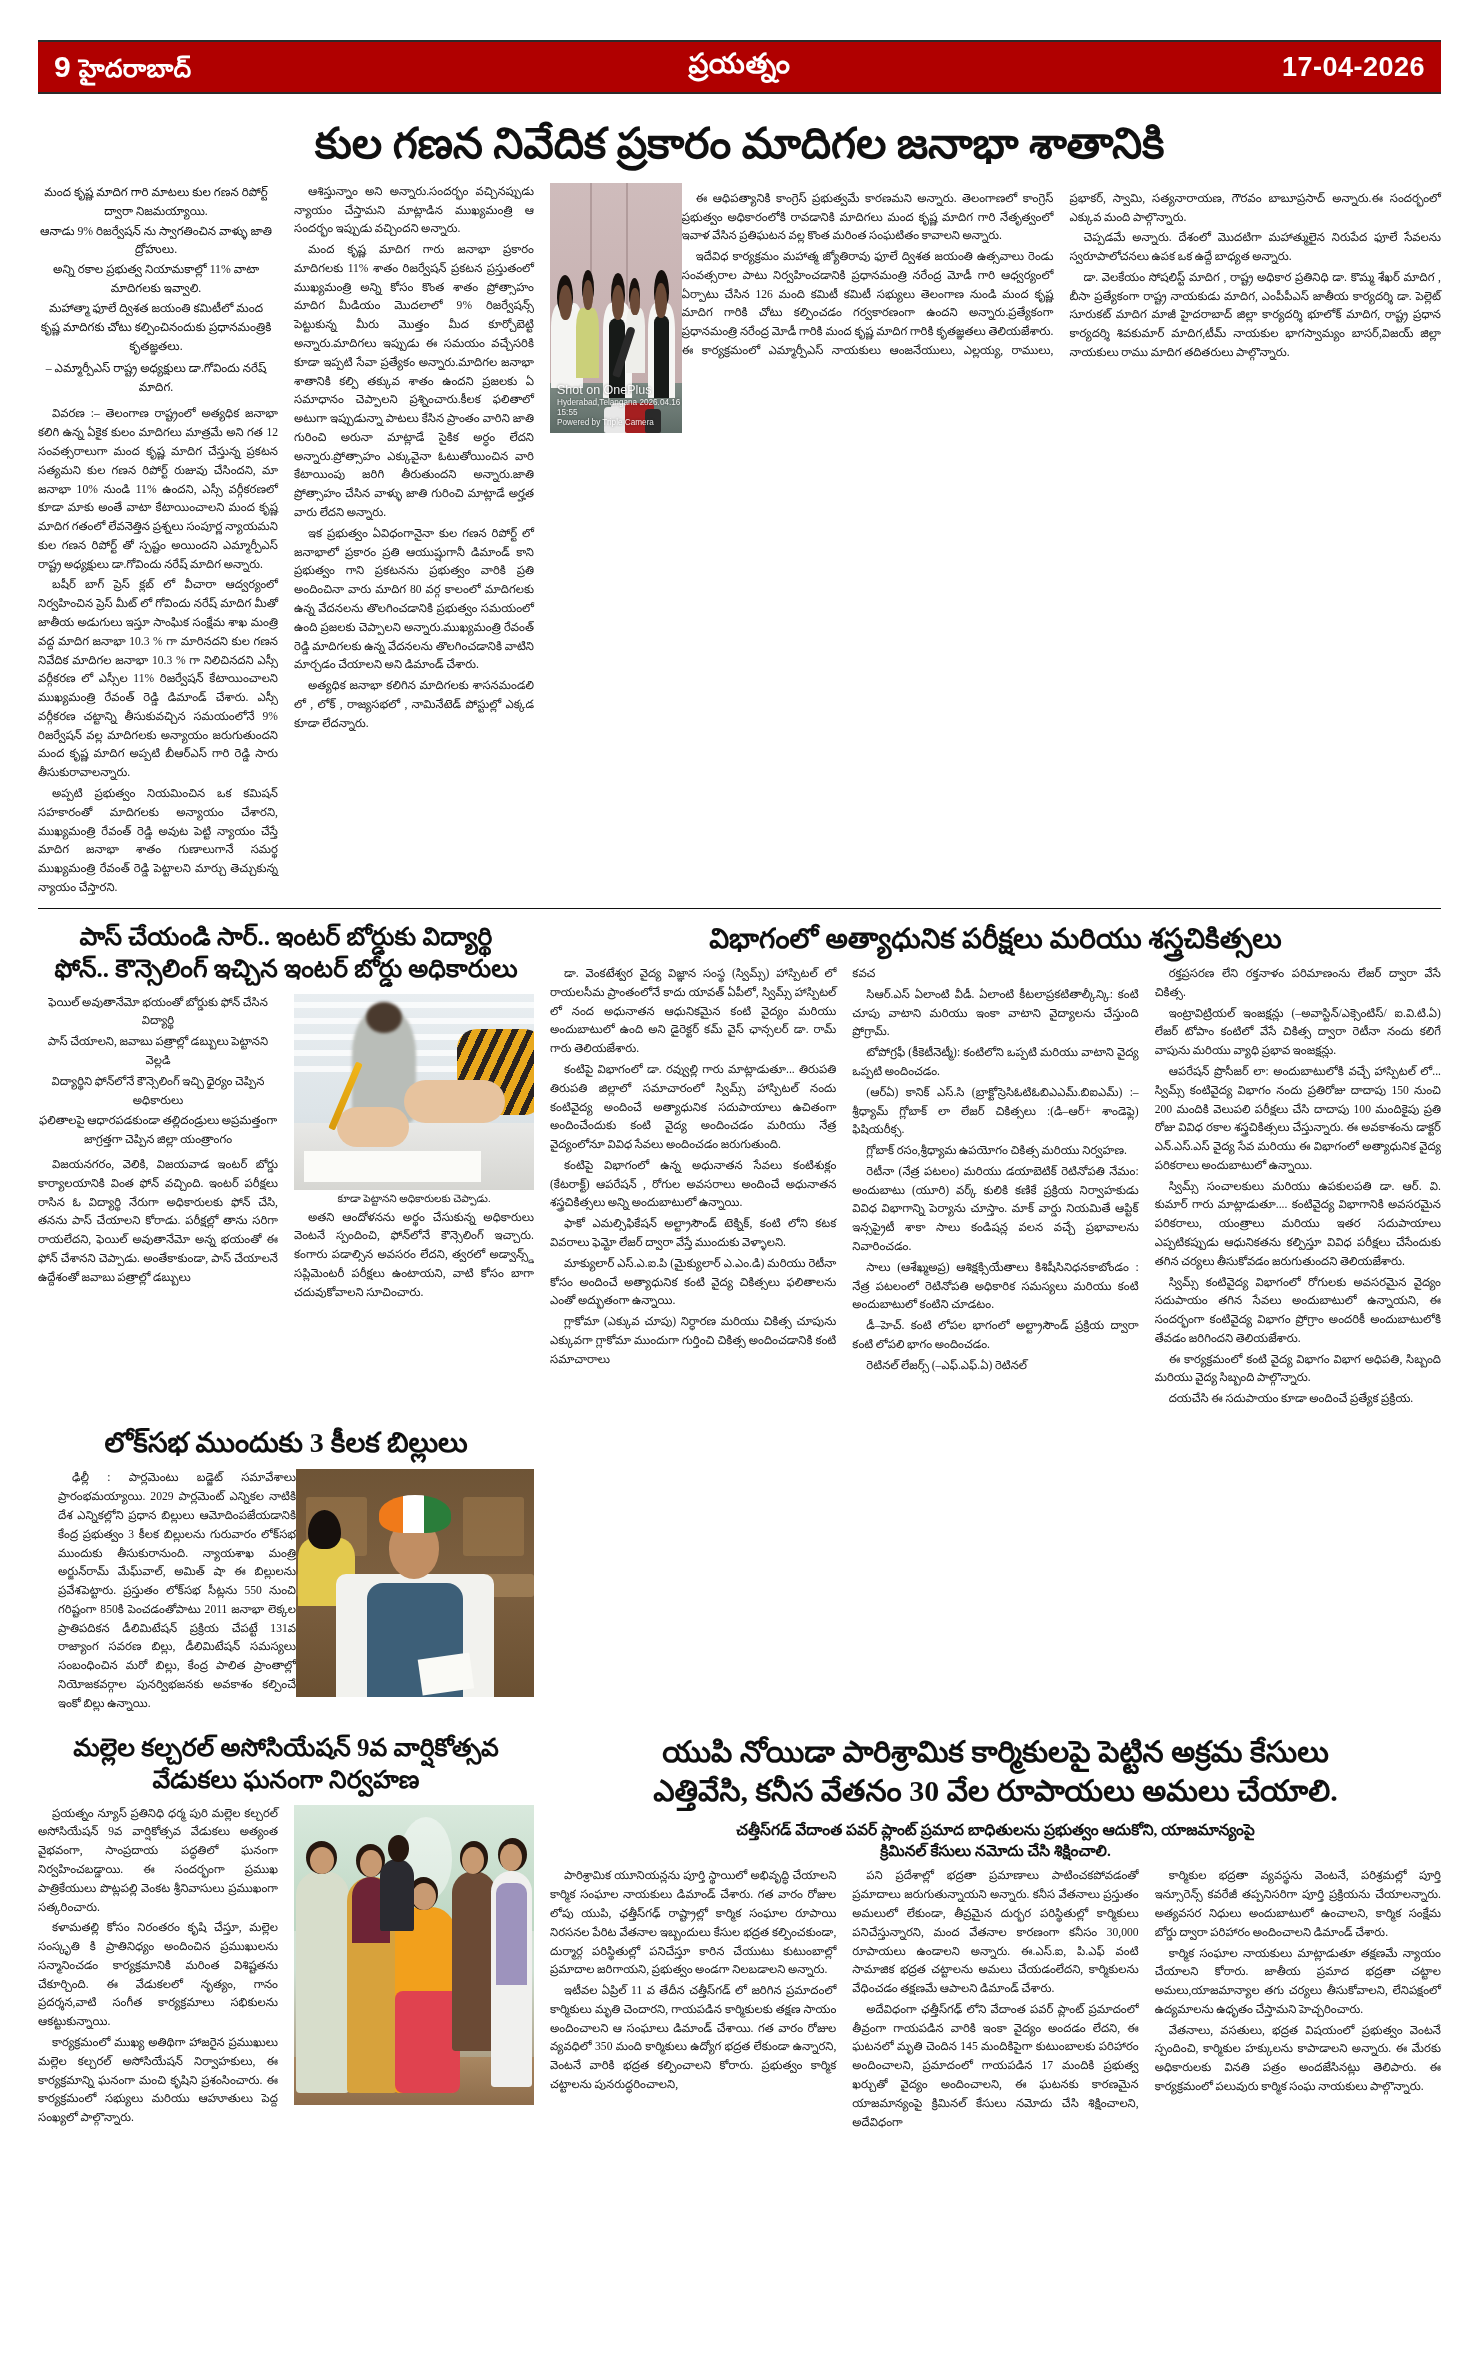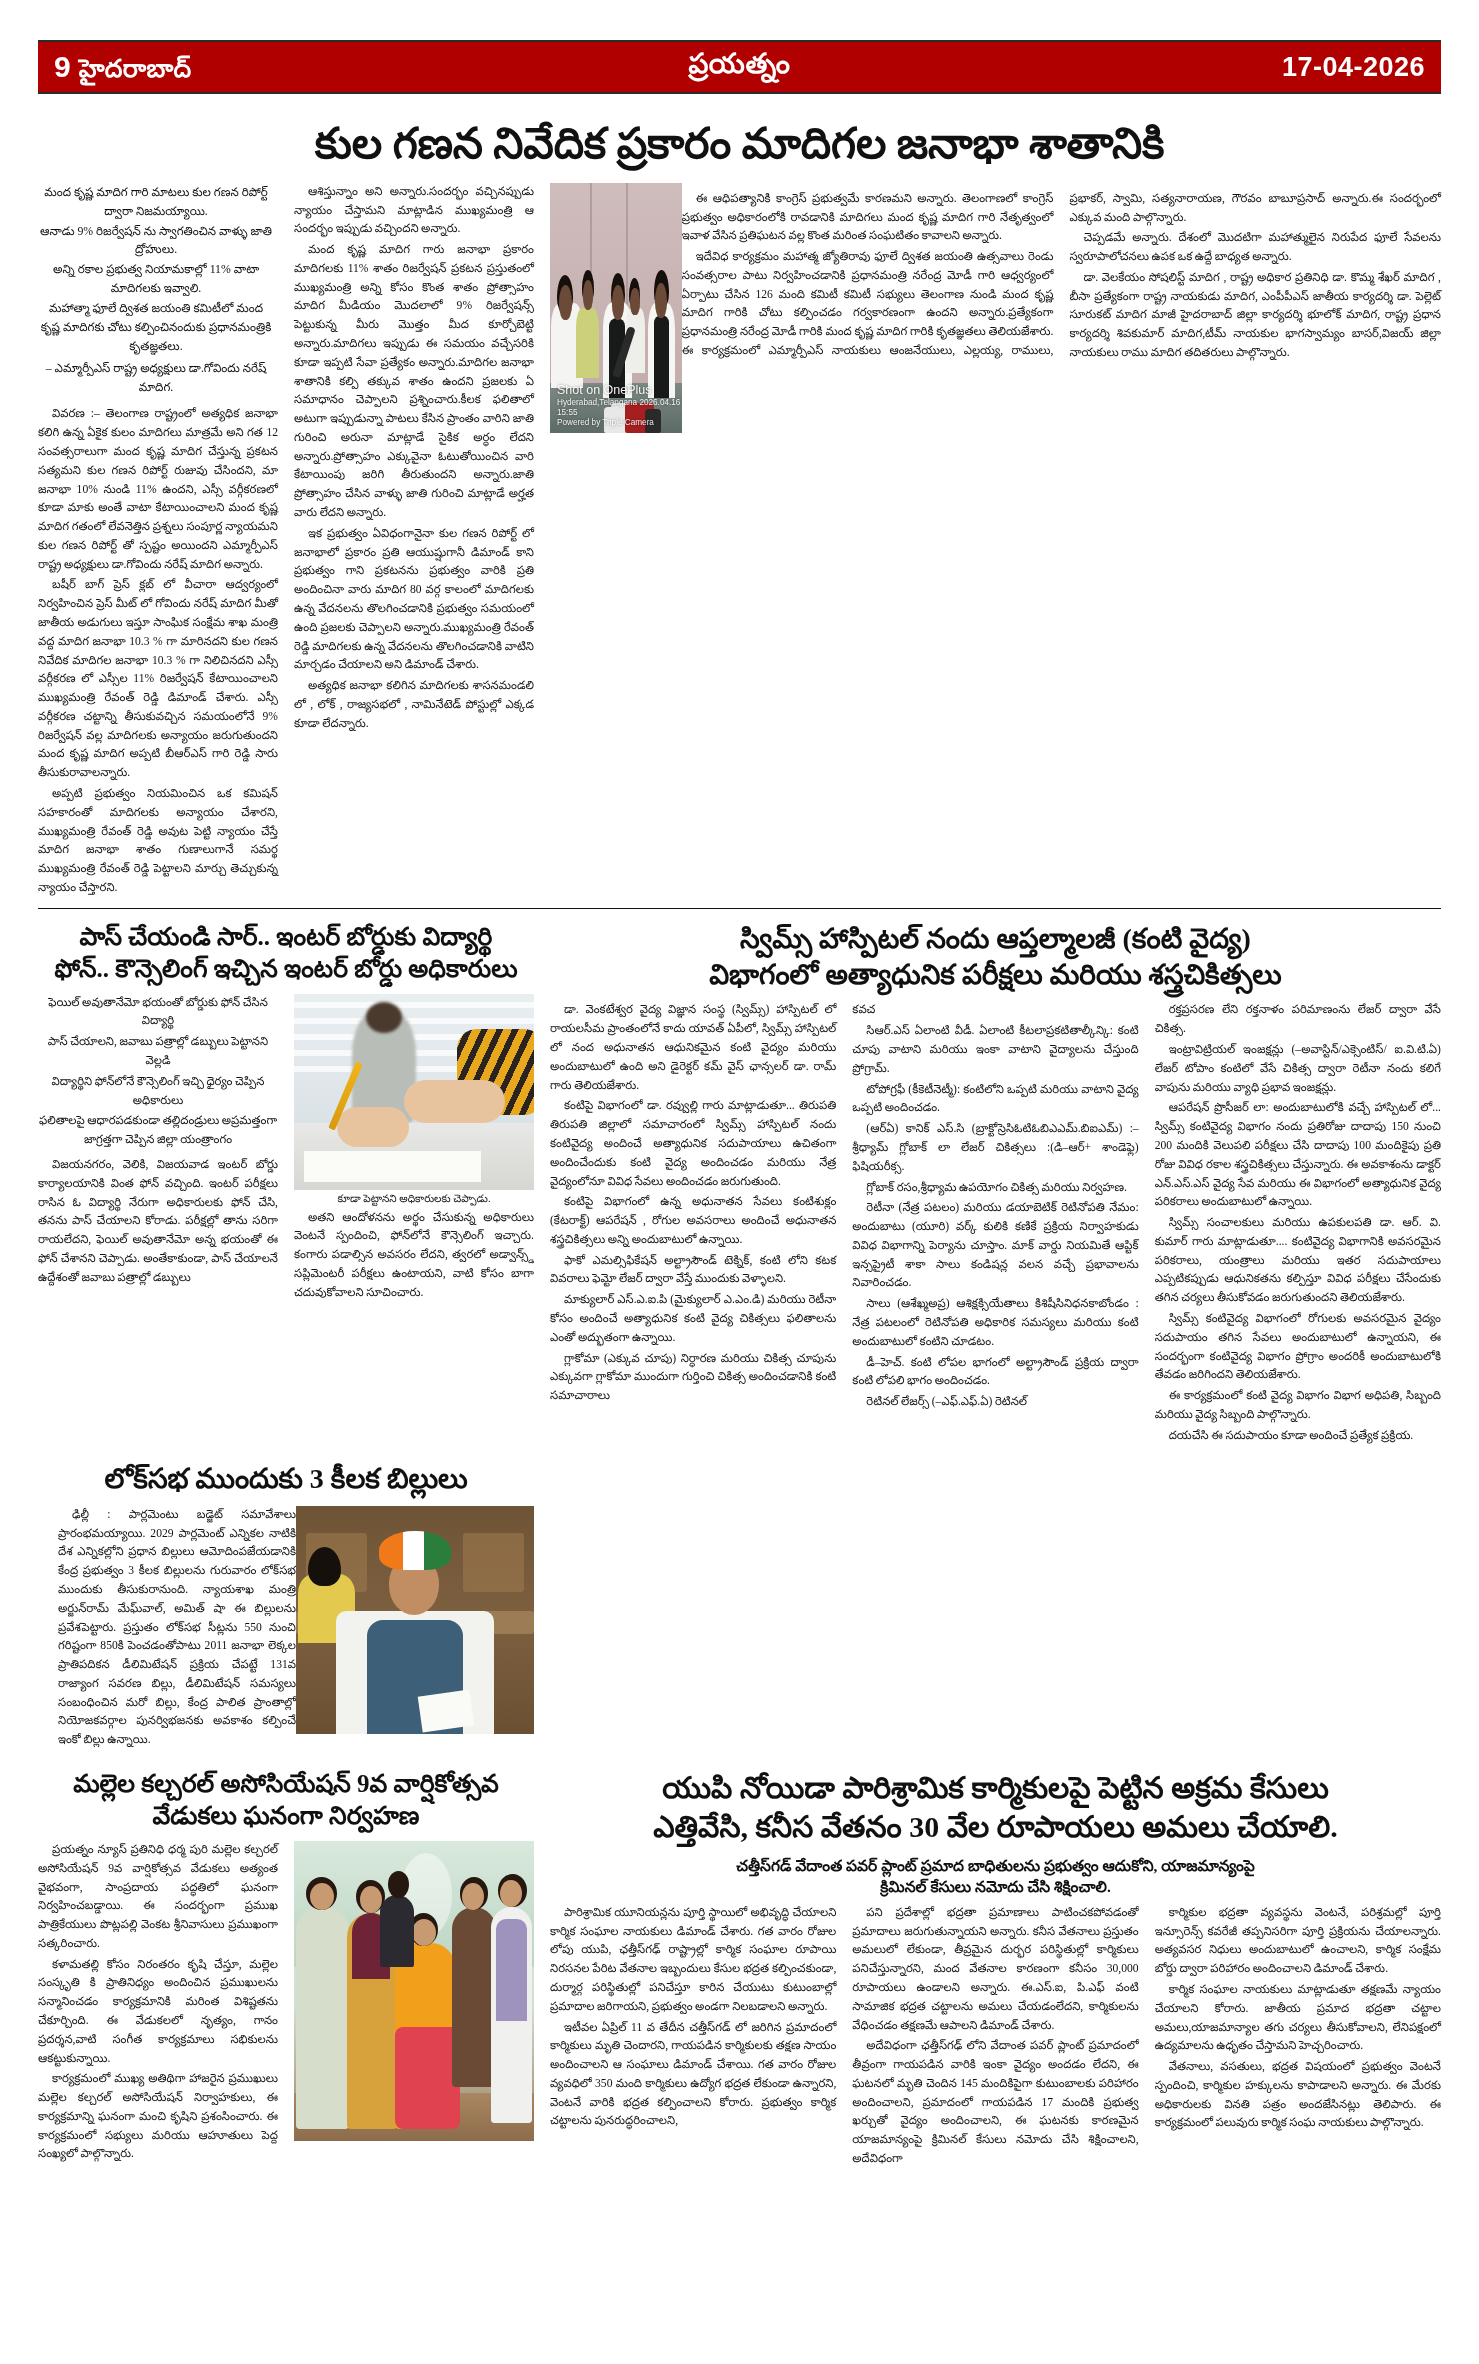--- a/index.html
+++ b/index.html
@@ -284,21 +284,20 @@
         <div class="caption tel">కూడా పెట్టానని అధికారులకు చెప్పాడు.</div>
         <div class="body-col tel" style="margin-top:2px;">
           <p>అతని ఆందోళనను అర్థం చేసుకున్న అధికారులు వెంటనే స్పందించి, ఫోన్‌లోనే కౌన్సెలింగ్ ఇచ్చారు. కంగారు పడాల్సిన అవసరం లేదని, త్వరలో అడ్వాన్స్డ్ సప్లిమెంటరీ పరీక్షలు ఉంటాయని, వాటి కోసం బాగా చదువుకోవాలని సూచించారు.</p>
         </div>
       </div>
     </div>
   </div>
 
   <div style="flex:1;">
     <div class="sec-head tel h-md">
-      <div>స్విమ్స్ హాస్పిటల్ నందు ఆప్తల్మాలజీ (కంటి వైద్య)</div>
       <div>విభాగంలో అత్యాధునిక పరీక్షలు మరియు శస్త్రచికిత్సలు</div>
     </div>
     <div style="display:flex; gap:16px;">
       <div style="flex:1;" class="body-col tel">
         <p>డా. వెంకటేశ్వర వైద్య విజ్ఞాన సంస్థ (స్విమ్స్) హాస్పిటల్ లో రాయలసీమ ప్రాంతంలోనే కాదు యావత్ ఏపీలో, స్విమ్స్ హాస్పిటల్ లో నంద అధునాతన ఆధునికమైన కంటి వైద్యం మరియు అందుబాటులో ఉంది అని డైరెక్టర్ కమ్ వైస్ ఛాన్సలర్ డా. రామ్ గారు తెలియజేశారు.</p>
         <p>కంటిపై విభాగంలో డా. రవ్వుల్లి గారు మాట్లాడుతూ... తిరుపతి తిరుపతి జిల్లాలో సమాచారంలో స్విమ్స్ హాస్పిటల్ నందు కంటివైద్య అందించే అత్యాధునిక సదుపాయాలు ఉచితంగా అందించేందుకు కంటి వైద్య అందించడం మరియు నేత్ర వైద్యంలోనూ వివిధ సేవలు అందించడం జరుగుతుంది.</p>
         <p>కంటిపై విభాగంలో ఉన్న అధునాతన సేవలు కంటిశుక్లం (కేటరాక్ట్) ఆపరేషన్ , రోగుల అవసరాలు అందించే అధునాతన శస్త్రచికిత్సలు అన్ని అందుబాటులో ఉన్నాయి.</p>
         <p>ఫాకో ఎమల్సిఫికేషన్ అల్ట్రాసౌండ్ టెక్నిక్, కంటి లోని కటక వివరాలు ఫెమ్టో లేజర్ ద్వారా వేస్తే ముందుకు వెళ్ళాలని.</p>
         <p>మాక్యులార్ ఎస్.ఎ.ఐ.పి (మైక్యులార్ ఎ.ఎం.డి) మరియు రెటీనా కోసం అందించే అత్యాధునిక కంటి వైద్య చికిత్సలు ఫలితాలను ఎంతో అద్భుతంగా ఉన్నాయి.</p>
         <p>గ్లాకోమా (ఎక్కువ చూపు) నిర్ధారణ మరియు చికిత్స చూపును ఎక్కువగా గ్లాకోమా ముందుగా గుర్తించి చికిత్స అందించడానికి కంటి సమాచారాలు</p>

